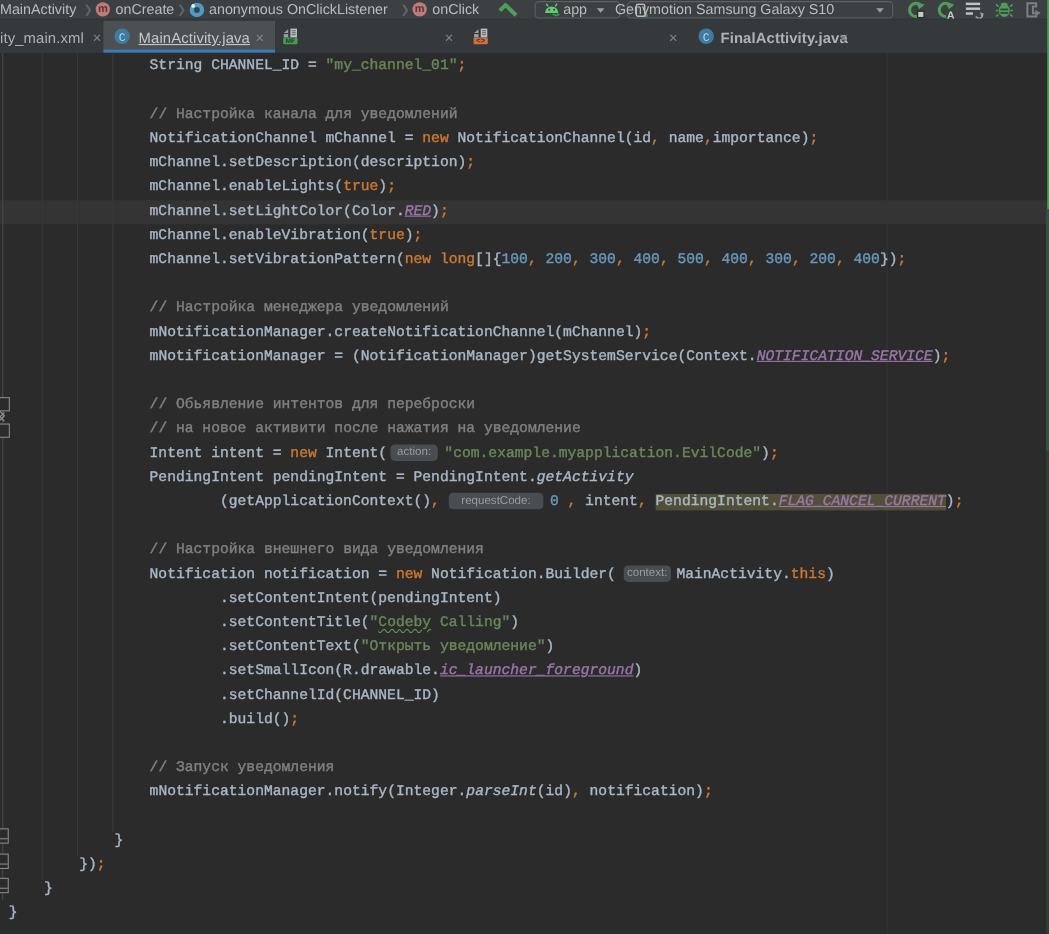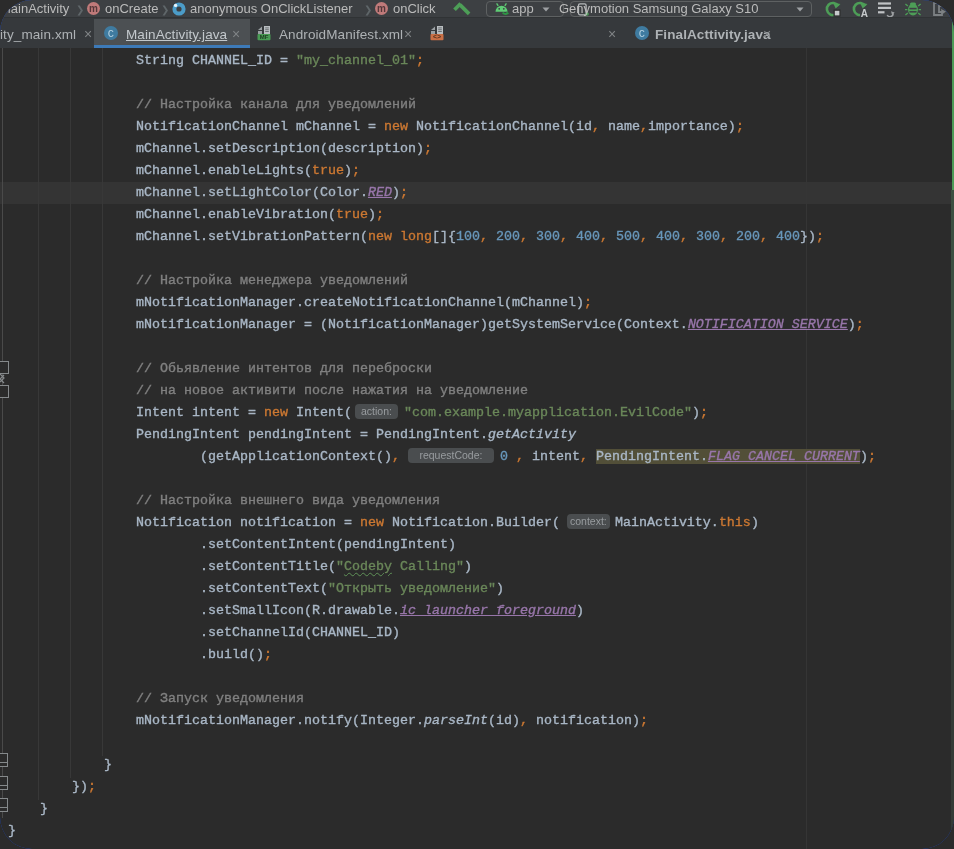--- a/index.html
+++ b/index.html
@@ -1,18 +1,18 @@
 <!DOCTYPE html>
 <html><head>
 <meta charset="utf-8">
 <style>
   html,body{margin:0;padding:0;background:#2b2b2b;}
   *{-webkit-font-smoothing:antialiased;}
   #app{position:relative;width:954px;height:849px;overflow:hidden;background:#1d4ed8;
-       font-family:"Liberation Sans", sans-serif;border-radius:32px;}
+       font-family:"Liberation Sans", sans-serif;}
   #row1{position:absolute;left:0;top:0;width:954px;height:18px;background:#3d4043;}
   #row1 *{position:absolute;}
   .bc{top:0;height:18px;line-height:18px;color:#bbbbbb;font-size:13px;white-space:nowrap;}
   .sep{color:#5f6669;font-size:10px;top:1px;}
   .mico{top:2px;width:13px;height:13px;border-radius:50%;background:#c07a7a;
         color:#54383a;font-size:10px;font-weight:bold;text-align:center;line-height:13px;}
   .combo{top:1px;height:14px;border:1px solid #5e6162;border-radius:4px;}
   #row2{position:absolute;left:0;top:18px;width:954px;height:30px;background:#36393c;}
   #row2 *{position:absolute;}
   .tab{top:0;height:30px;color:#aeb2b5;font-size:13.5px;letter-spacing:0.1px;line-height:33px;white-space:nowrap;}
@@ -139,21 +139,20 @@
     <svg style="left:257px;top:7px;" width="16" height="16" viewBox="0 0 16 16">
       <rect x="1" y="6" width="4" height="3" fill="#9aa0a3"></rect>
       <path d="M1 5 L5 1.5 L5 5 z" fill="#9aa0a3"></path>
       <rect x="7" y="1" width="6" height="8" fill="#b9bec1"></rect>
       <rect x="8.2" y="2.4" width="3.6" height="1" fill="#6a6f72"></rect>
       <rect x="8.2" y="4.2" width="3.6" height="1" fill="#6a6f72"></rect>
       <rect x="8.2" y="6" width="3.6" height="1" fill="#6a6f72"></rect>
       <rect x="0.5" y="9" width="13" height="6.2" rx="1" fill="#499c54"></rect>
       <text x="7" y="14.2" font-family="Liberation Sans" font-size="6" font-weight="bold" fill="#1e3b22" text-anchor="middle">MF</text>
     </svg>
-    <div class="tab" style="left:279px;">AndroidManifest.xml</div>
     <div class="tab tabx" style="left:404px;">×</div>
     <svg style="left:430px;top:7px;" width="16" height="16" viewBox="0 0 16 16">
       <rect x="1" y="6" width="4" height="3" fill="#9aa0a3"></rect>
       <path d="M1 5 L5 1.5 L5 5 z" fill="#9aa0a3"></path>
       <rect x="7" y="1" width="6" height="8" fill="#b9bec1"></rect>
       <rect x="8.2" y="2.4" width="3.6" height="1" fill="#6a6f72"></rect>
       <rect x="8.2" y="4.2" width="3.6" height="1" fill="#6a6f72"></rect>
       <rect x="8.2" y="6" width="3.6" height="1" fill="#6a6f72"></rect>
       <rect x="0.5" y="9" width="13" height="6.2" rx="1" fill="#ca7046"></rect>
       <text x="7" y="14.4" font-family="Liberation Sans" font-size="7" font-weight="bold" fill="#54321e" text-anchor="middle">&lt;&gt;</text>

